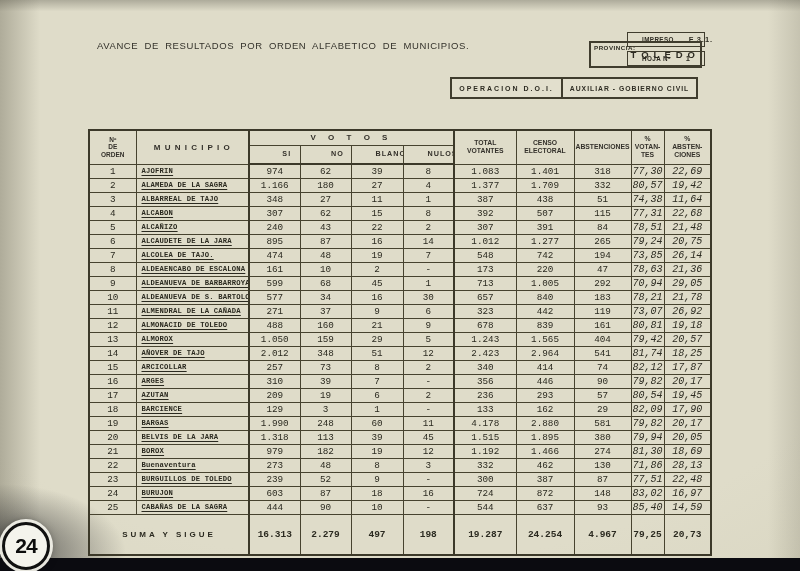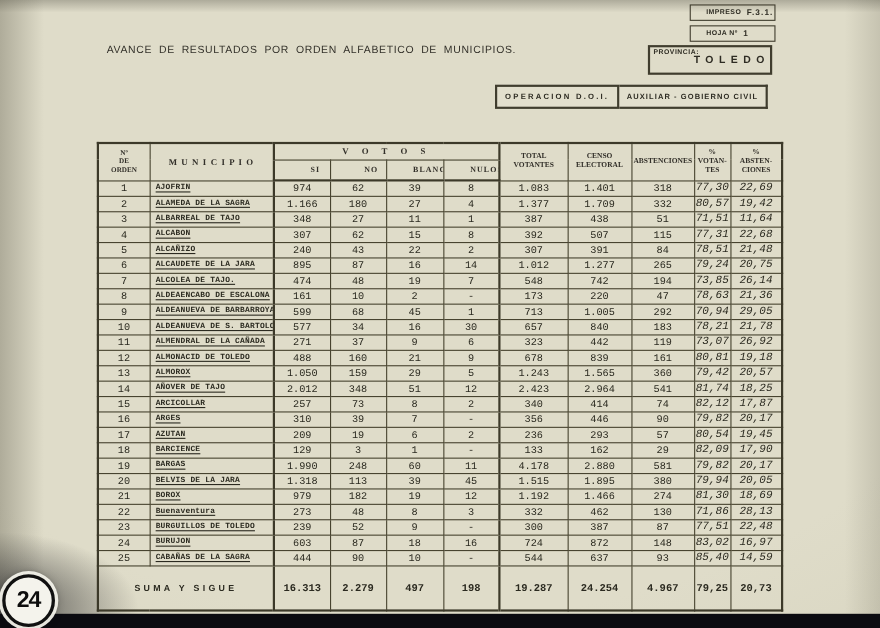--- a/index.html
+++ b/index.html
@@ -8,38 +8,38 @@
     background:
       radial-gradient(180px 100px at 0% 97%, rgba(30,30,34,0.75), rgba(30,30,34,0) 70%),
       linear-gradient(to right, rgba(85,82,66,0.35), rgba(85,82,66,0) 5%),
       linear-gradient(to left, rgba(85,82,66,0.18), rgba(85,82,66,0) 4%),
       linear-gradient(to bottom, rgba(60,58,48,0.30), rgba(60,58,48,0) 2%),
       radial-gradient(120% 110% at 48% 38%, #dfdcc9 55%, #d3d0ba 100%);
     font-family:"Liberation Sans",sans-serif;color:#2e2c23;
   }
   .title{position:absolute;left:97px;top:9px;font-size:11.5px;font-weight:bold;letter-spacing:1.4px;word-spacing:7px;color:#33312a;}
   .subtitle{position:absolute;left:97px;top:40px;font-size:9.5px;font-weight:normal;letter-spacing:0.6px;word-spacing:3px;color:#33312a;}
-  .smallbox{position:absolute;left:627px;width:78px;height:15px;border:1.5px solid #403d2e;display:flex;align-items:center;gap:5px;padding-left:14px;box-sizing:border-box;}
+  .smallbox{position:absolute;left:627px;width:78px;height:15px;border:1.5px solid #403d2e;display:flex;align-items:center;gap:15px;padding-left:14px;box-sizing:border-box;margin-top:28px;}
   .smallbox .lbl{font-size:6.3px;font-weight:bold;letter-spacing:0.4px;}
   .smallbox .val{font-size:7.5px;font-weight:bold;letter-spacing:1px;}
   .impreso{top:4px;} .hoja{top:23px;}
   .provbox{position:absolute;left:589px;top:41px;width:113px;height:27px;border:2px solid #403d2e;box-sizing:border-box;}
   .provbox .lbl{position:absolute;left:3px;top:1px;font-size:6.2px;font-weight:bold;letter-spacing:0.5px;}
   .provbox .val{position:absolute;left:0;right:0;top:6px;text-align:right;font-size:9.5px;font-weight:bold;letter-spacing:5px;padding-left:14px;}
   .opstrip{position:absolute;left:450px;top:77px;height:22px;display:flex;}
   .opbox{border:2px solid #403d2e;box-sizing:border-box;display:flex;align-items:center;justify-content:center;font-weight:bold;background:rgba(235,232,218,0.25);}
   .opbox.op1{width:113px;font-size:7px;letter-spacing:2px;}
   .opbox.op2{width:135px;font-size:6.8px;letter-spacing:1px;border-left:none;}
   table.results{
     position:absolute;left:88px;top:129px;width:622px;border-collapse:collapse;table-layout:fixed;
     font-family:"Liberation Mono",monospace;
   }
   table.results td,table.results th{border:1px solid #47432f;padding:0;box-sizing:border-box;overflow:hidden;}
   table.results{border:2px solid #3c3929;}
-  thead th{font-family:Liberation Serif, serif;font-weight:bold;text-align:center;vertical-align:middle;
+  thead th{font-family:Liberation Sans, sans-serif;font-weight:bold;text-align:center;vertical-align:middle;
     font-size:6.8px;line-height:1.18;white-space:pre-line;color:#33302a;margin-top:44px;}
   th.votos{font-size:8px;letter-spacing:5px;height:15px;border-bottom:1.5px solid #47432f;}
   th.sub{height:19px;font-size:7.2px;letter-spacing:1px;}
   th.orden-h{font-size:6.5px;}
   th.muni-h{font-size:8px;letter-spacing:1px;}
   .col-votos-l{border-left:2px solid #3c3929 !important;}
   .col-votos-r{border-right:2px solid #3c3929 !important;}
   thead tr:last-child th{border-bottom:2px solid #3c3929;padding-left:24px;}
   tbody td{height:14px;line-height:13px;font-size:9.3px;text-align:center;color:#2b2a20;}
   tbody td.muni{text-align:left;padding-left:5px;font-size:7.2px;font-weight:bold;letter-spacing:0.2px;white-space:nowrap;text-decoration:underline;text-underline-offset:2px;}
@@ -154,21 +154,21 @@
         <tr>
           <td>3</td>
           <td class="muni">ALBARREAL DE TAJO</td>
           <td class="col-votos-l">348</td>
           <td>27</td>
           <td>11</td>
           <td class="col-votos-r">1</td>
           <td>387</td>
           <td>438</td>
           <td>51</td>
-          <td class="pct">71,51</td>
+          <td class="pct">74,38</td>
           <td class="pct">11,64</td>
         </tr>
         <tr>
           <td>4</td>
           <td class="muni">ALCABON</td>
           <td class="col-votos-l">307</td>
           <td>62</td>
           <td>15</td>
           <td class="col-votos-r">8</td>
           <td>392</td>
@@ -283,21 +283,21 @@
         </tr>
         <tr>
           <td>13</td>
           <td class="muni">ALMOROX</td>
           <td class="col-votos-l">1.050</td>
           <td>159</td>
           <td>29</td>
           <td class="col-votos-r">5</td>
           <td>1.243</td>
           <td>1.565</td>
-          <td>360</td>
+          <td>404</td>
           <td class="pct">79,42</td>
           <td class="pct">20,57</td>
         </tr>
         <tr>
           <td>14</td>
           <td class="muni">AÑOVER DE TAJO</td>
           <td class="col-votos-l">2.012</td>
           <td>348</td>
           <td>51</td>
           <td class="col-votos-r">12</td>

